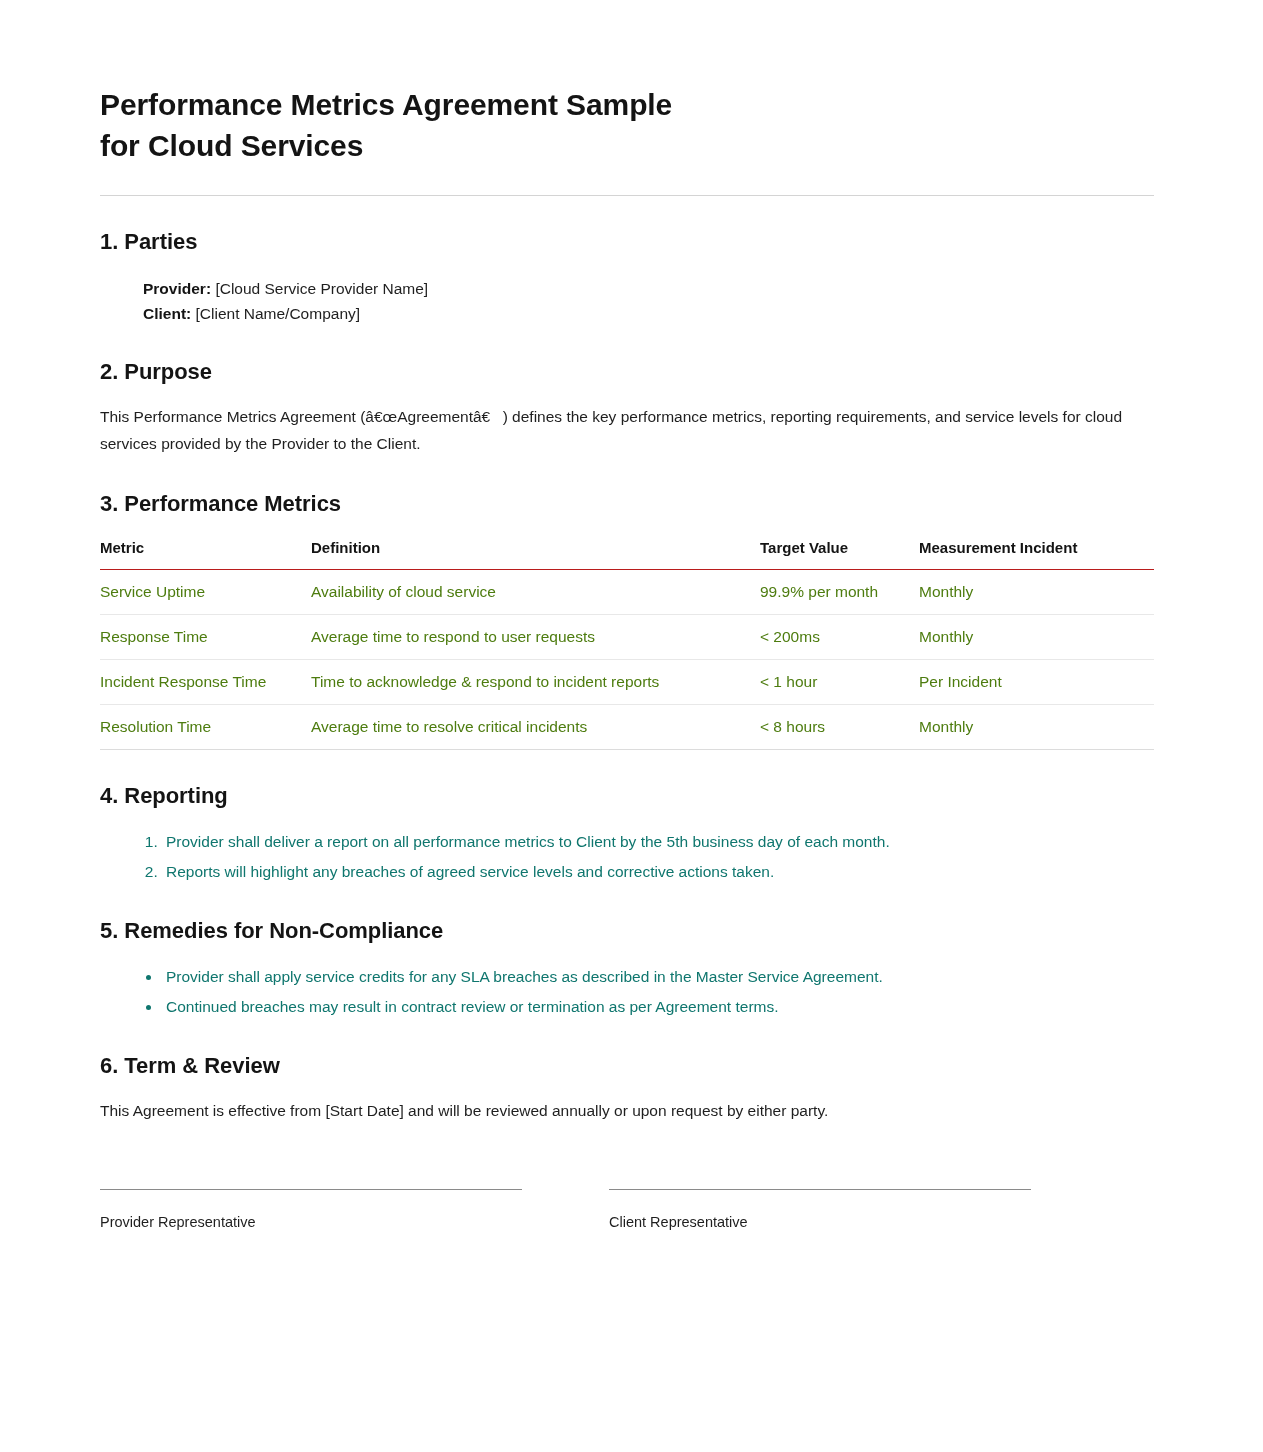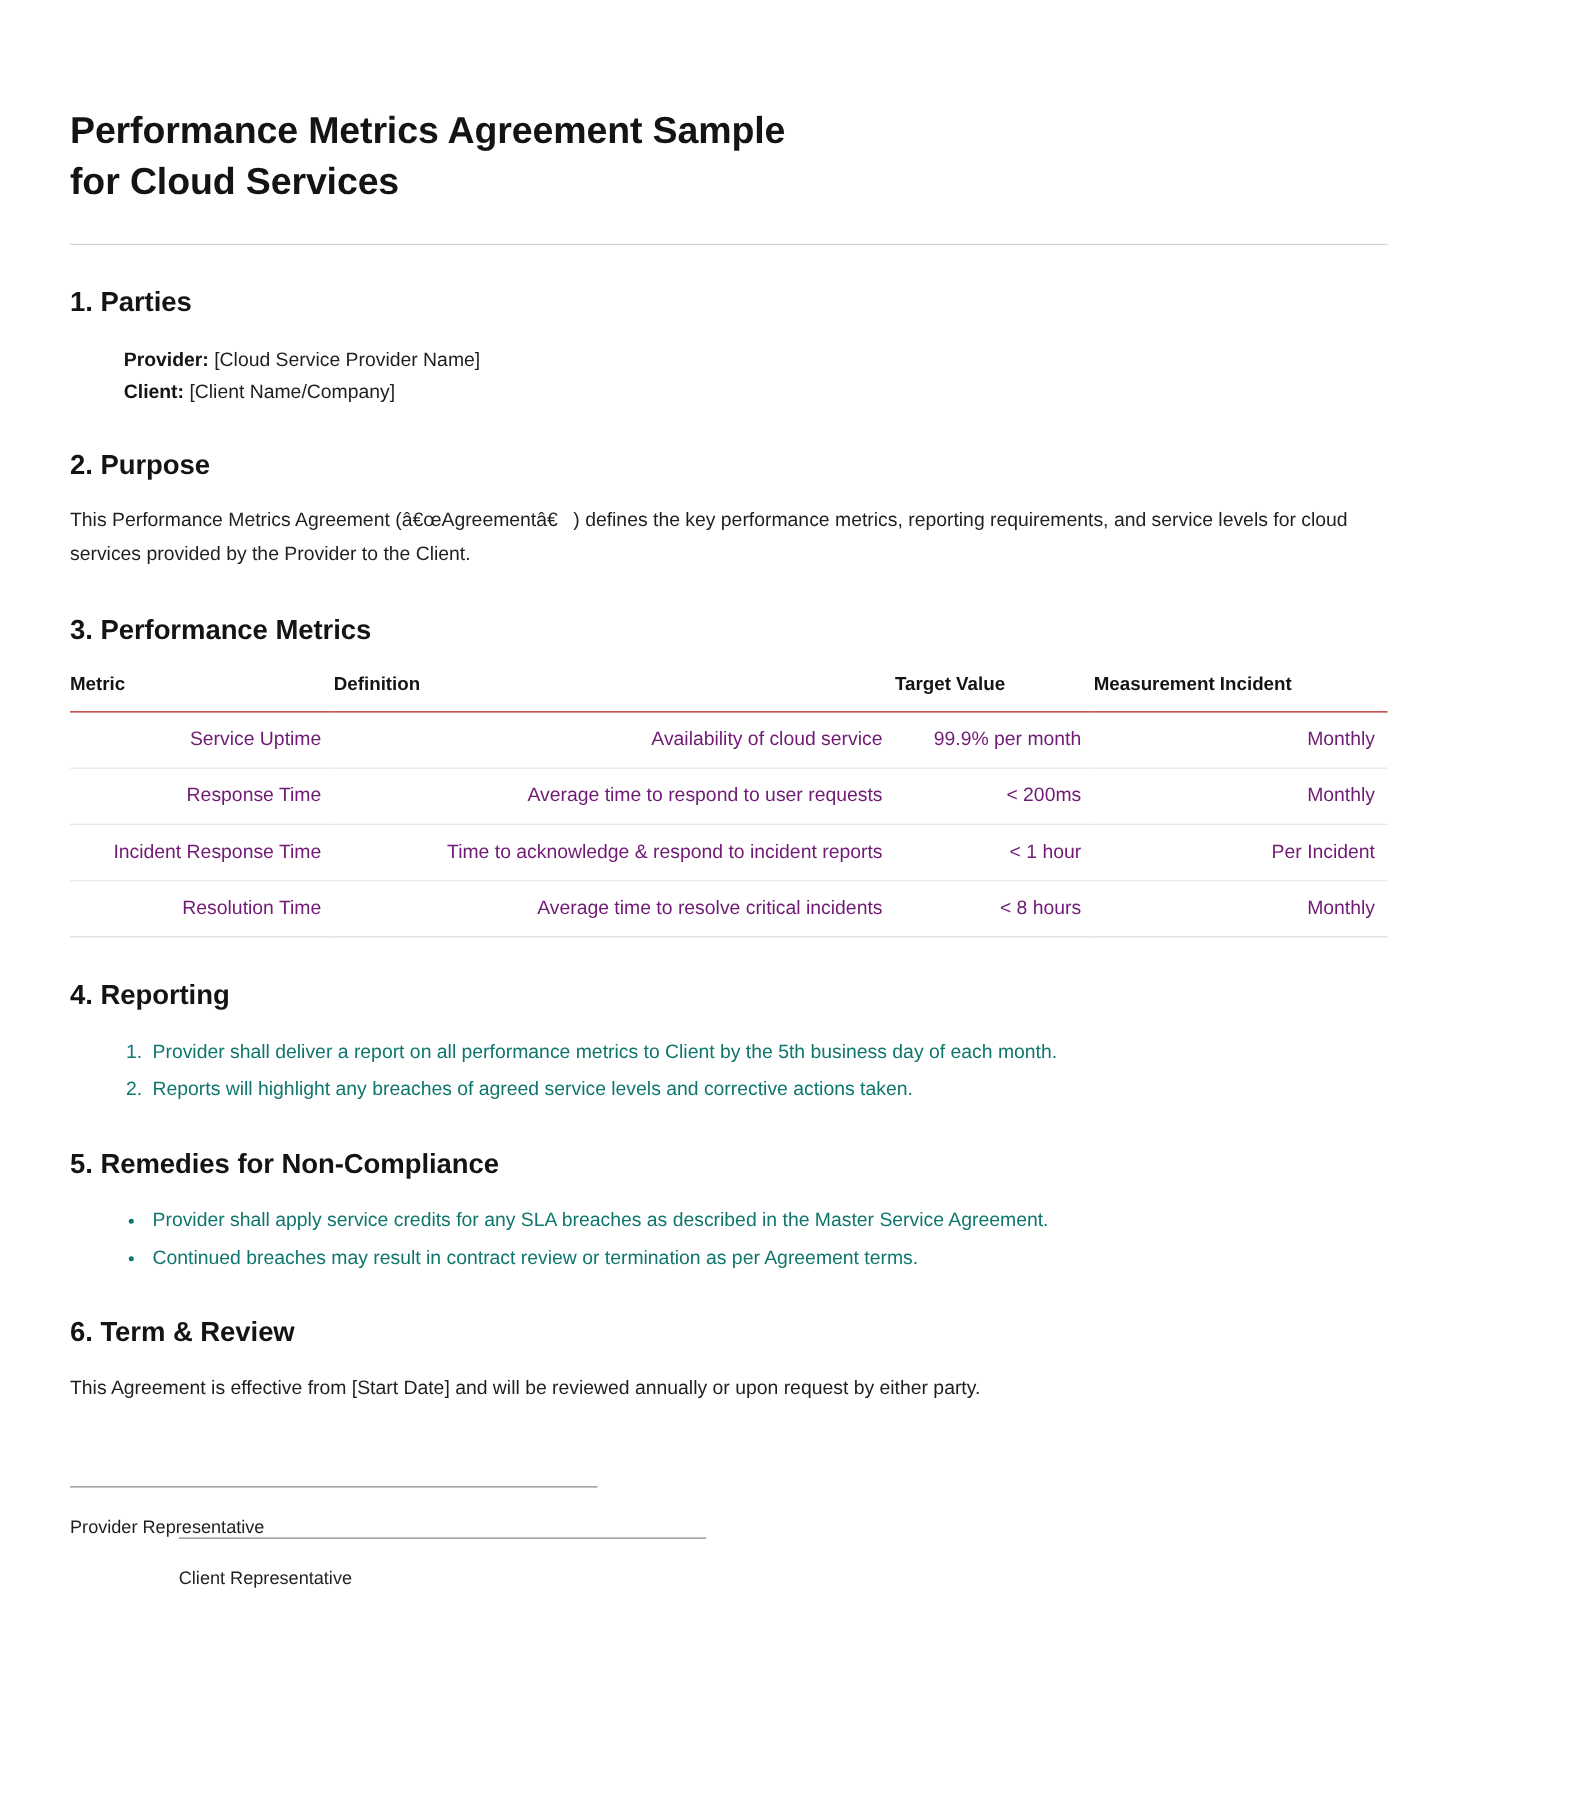--- a/index.html
+++ b/index.html
@@ -11,21 +11,21 @@
     width: 1263px;
     min-height: 1452px;
     font-family: "Liberation Sans", sans-serif;
     color: #1a1a1a;
     -webkit-font-smoothing: antialiased;
   }
   .page {
     width: 1263px;
     min-height: 1452px;
     box-sizing: border-box;
-    padding: 84px 105px 40px 56px;
+    padding: 84px 105px 40px 100px;
     background: #ffffff;
   }
 
   
   .doc-title {
     font-size: 30px;
     font-weight: bold;
     line-height: 1.38;
     letter-spacing: -0.1px;
     color: #141414;
@@ -79,22 +79,22 @@
   table.metrics th {
     text-align: left;
     font-weight: bold;
     font-size: 15px;
     color: #141414;
     padding: 0 10px 13px 0;
     border-bottom: 1px solid #b91c1c;
     vertical-align: bottom;
   }
   table.metrics td {
-    text-align: right;
-    color: #701a75;
+    text-align: left;
+    color: #4d7c0f;
     padding: 13px 10px 13px 0;
     border-bottom: 1px solid #e8e8e8;
     vertical-align: top;
   }
   table.metrics tr.last-row td {
     border-bottom: 1px solid #dcdcdc;
   }
   col.c-metric { width: 211px; }
   col.c-def    { width: 449px; }
   col.c-target { width: 159px; }
@@ -113,21 +113,20 @@
     margin: 0 0 3px 0;
   }
   ul.doc-list { list-style-type: disc; }
   ol.doc-list { list-style-type: decimal; }
 
   
   .signatures {
     display: flex;
     margin-top: 64px;
     width: 1054px;
-    flex-direction: column;
   }
   .sig-col {
     width: 422px;
   }
   .sig-col.right {
     margin-left: 87px;
   }
   .sig-line {
     border-top: 1px solid #8a8a8a;
     width: 422px;

